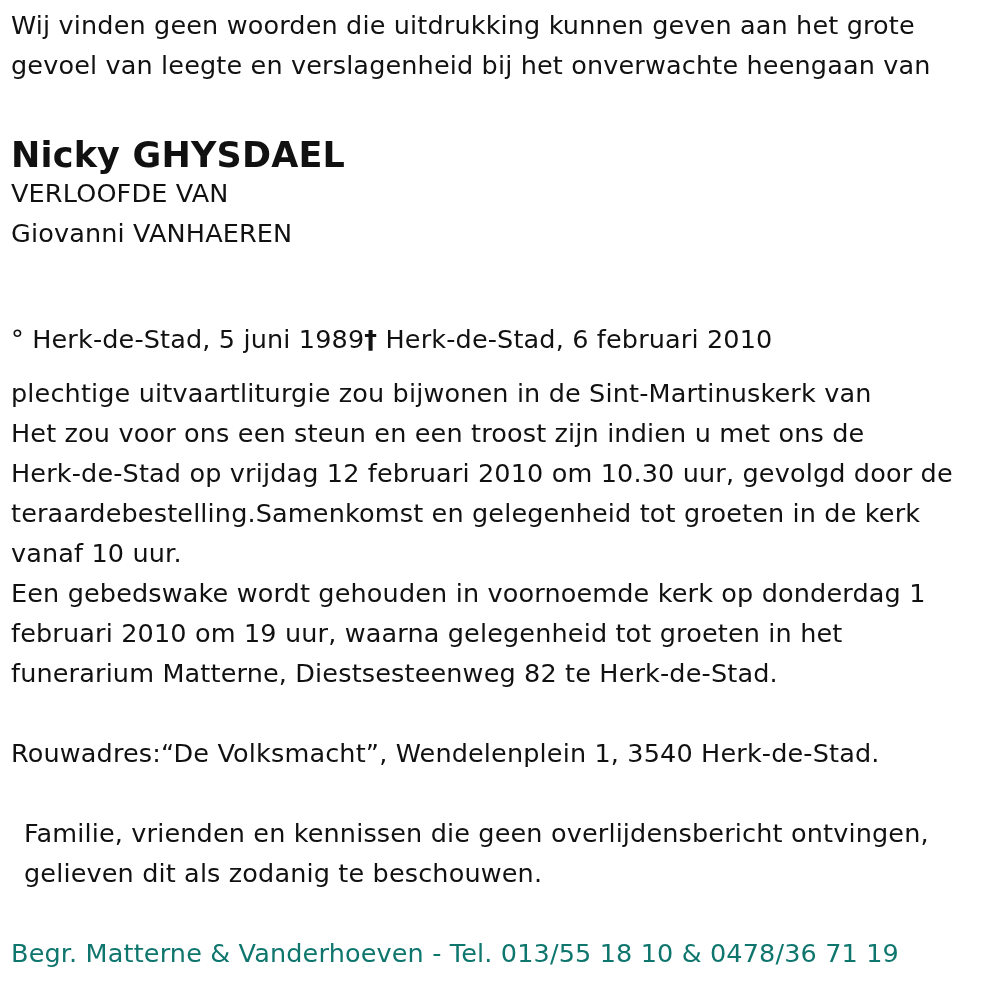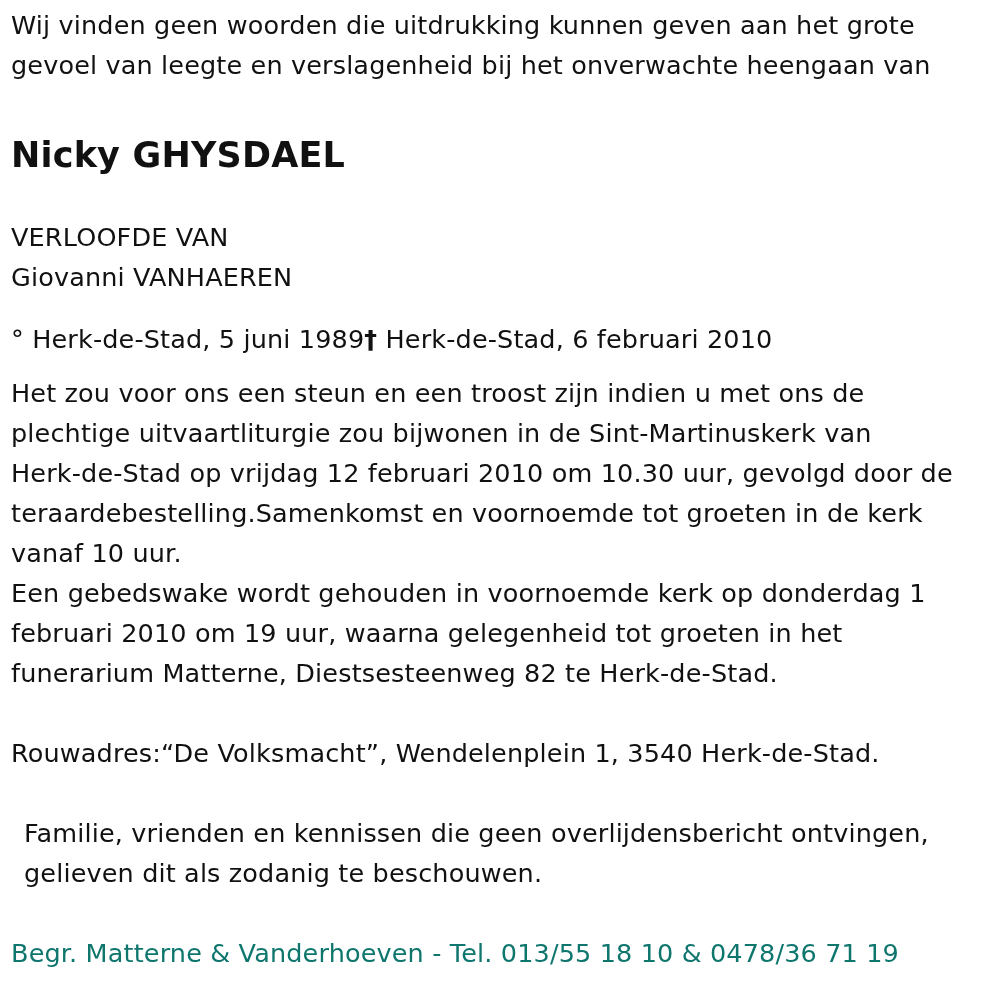--- a/index.html
+++ b/index.html
@@ -40,21 +40,20 @@
       line-height: 46px;
       font-weight: bold;
       letter-spacing: 0.2px;
       white-space: nowrap;
       margin-top: 8px;
     }
     .relation {
       position: absolute;
       left: 11px;
       top: 173px;
-      margin-top: 44px;
     }
     .dates {
       position: absolute;
       left: 11px;
       top: 293px;
       margin-top: 26px;
     }
     .cross {
       font-weight: bold;
     }
@@ -93,24 +92,24 @@
   <div class="name">Nicky GHYSDAEL</div>
 
   <div class="relation">
     <div class="line">VERLOOFDE VAN</div>
     <div class="line">Giovanni VANHAEREN</div>
   </div>
 
   <div class="dates line"><span>°</span><span> Herk-de-Stad, 5 juni 1989</span><span class="cross">†</span><span> Herk-de-Stad, 6 februari 2010</span></div>
 
   <div class="ceremony">
+    <div class="line">plechtige uitvaartliturgie zou bijwonen in de Sint-Martinuskerk van</div>
     <div class="line">Het zou voor ons een steun en een troost zijn indien u met ons de</div>
-    <div class="line">plechtige uitvaartliturgie zou bijwonen in de Sint-Martinuskerk van</div>
     <div class="line">Herk-de-Stad op vrijdag 12 februari 2010 om 10.30 uur, gevolgd door de</div>
-    <div class="line">teraardebestelling.Samenkomst en voornoemde tot groeten in de kerk</div>
+    <div class="line">teraardebestelling.Samenkomst en gelegenheid tot groeten in de kerk</div>
     <div class="line">vanaf 10 uur.</div>
     <div class="line">Een gebedswake wordt gehouden in voornoemde kerk op donderdag 1</div>
     <div class="line">februari 2010 om 19 uur, waarna gelegenheid tot groeten in het</div>
     <div class="line">funerarium Matterne, Diestsesteenweg 82 te Herk-de-Stad.</div>
   </div>
 
   <div class="address line">Rouwadres:“De Volksmacht”, Wendelenplein 1, 3540 Herk-de-Stad.</div>
 
   <div class="notice">
     <div class="line">Familie, vrienden en kennissen die geen overlijdensbericht ontvingen,</div>

